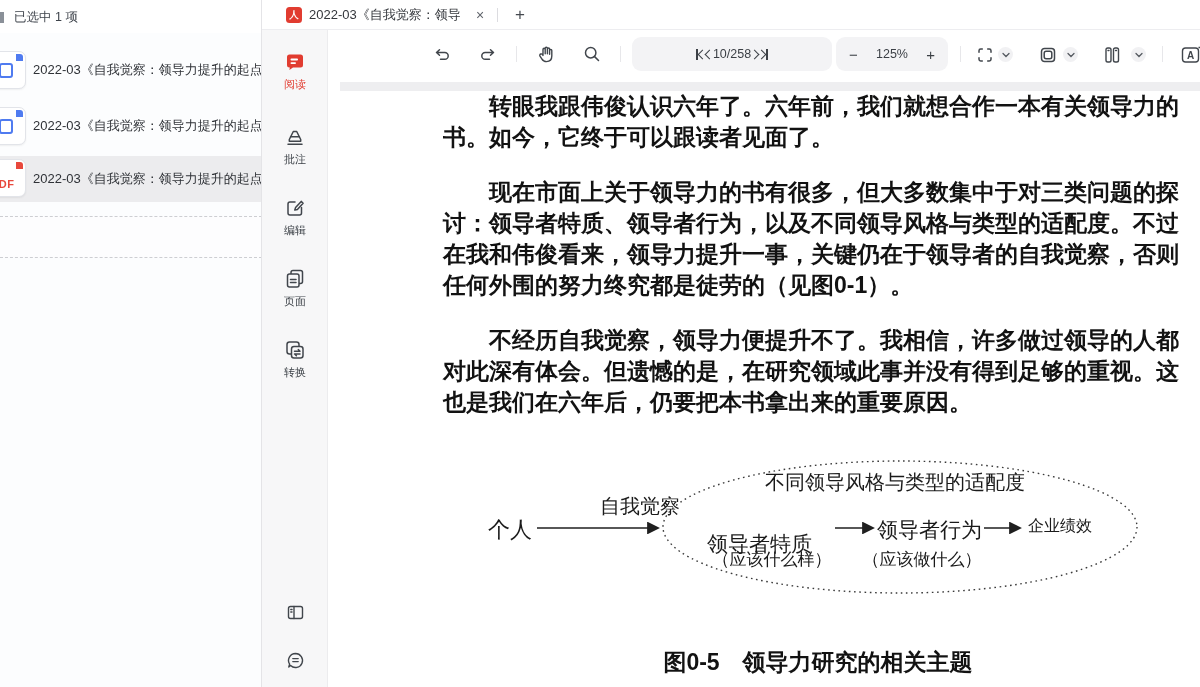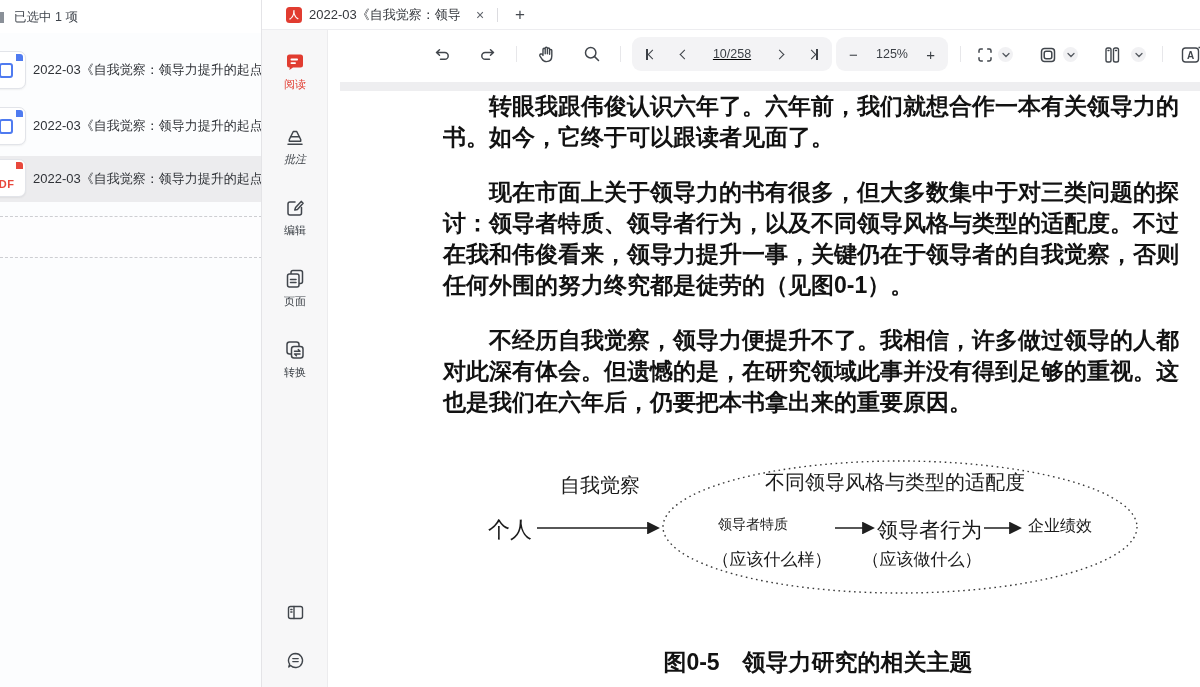--- a/index.html
+++ b/index.html
@@ -51,21 +51,21 @@
   .sb-item.active .sb-label { color:#e13c30; }
   .sb-bottom { position:absolute; left:0; width:66px; text-align:center; }
 
   
   .toolbar { position:absolute; left:328px; top:30px; width:872px; height:48px; background:#fff; overflow:hidden; }
   .tb-btn { position:absolute; top:13px; width:22px; height:22px; display:flex;
     align-items:center; justify-content:center; }
   .tb-sep { position:absolute; top:16px; width:1px; height:16px; background:#e7e7ea; }
   .pill { position:absolute; top:7px; height:34px; background:#f3f3f5; border-radius:9px;
     display:flex; align-items:center; }
-  .nav-pill { left:304px; width:200px; justify-content:space-between; padding:0 14px;text-decoration:underline; }
+  .nav-pill { left:304px; width:200px; justify-content:center; padding:0 14px; }
   .zoom-pill { left:508px; width:112px; justify-content:space-between; padding:0 13px; }
   .page-num { font-size:12.5px; color:#3b3f45; }
   .zoom-txt { font-size:12.5px; color:#3b3f45; }
   .zoom-btn { font-size:15px; color:#3b3f45; line-height:1; }
   .chev { display:inline-block; width:7px; height:7px; border-left:1.6px solid #3c4046;
     border-bottom:1.6px solid #3c4046; transform:rotate(45deg); }
   .chev.r { transform:rotate(225deg); }
   .vbar { display:inline-block; width:1.6px; height:11px; background:#3c4046; }
   .nav-btn { display:flex; align-items:center; gap:1px; height:20px; }
   .dd { position:absolute; top:17px; width:15px; height:15px; border-radius:50%;
@@ -75,23 +75,23 @@
   .viewport { position:absolute; left:328px; top:78px; width:872px; height:609px;
     background:#fff; overflow:hidden; }
   .page-gap { position:absolute; left:12px; top:4px; width:860px; height:9px; background:#eeeef0; }
   .doc-text { position:absolute; left:115px; top:13px; width:736px; color:#121212;
     font-size:23px; line-height:31px; font-weight:600; text-align:justify; }
   .doc-text p { text-indent:2em; margin-bottom:24px; }
   .fig { position:absolute; left:0; top:0; width:872px; height:609px; pointer-events:none; }
   .fig-svg { position:absolute; left:160px; top:368px; }
   .fig-t { position:absolute; font-family:"Liberation Serif","DejaVu Serif",serif; color:#1a1a1a; white-space:nowrap; }
   .f-top   { left:437px; top:391px; width:300px; text-align:left; font-size:20px; }
-  .f-sa    { left:192px; top:394px; width:160px; text-align:center; font-size:20px; }
+  .f-sa    { left:192px; top:415px; width:160px; text-align:right; font-size:20px; }
   .f-person{ left:160px; top:437px; font-size:22px; }
-  .f-trait { left:379px; top:438px; font-size:14px;margin-left:11px; }
+  .f-trait { left:379px; top:452px; font-size:21px; }
   .f-behav { left:549px; top:438px; font-size:21px; }
   .f-out   { left:700px; top:438px; font-size:16px; }
   .f-note1 { left:344px; top:470px; width:200px; text-align:center; font-size:17px; }
   .f-note2 { left:494px; top:470px; width:200px; text-align:center; font-size:17px; }
   .f-cap   { left:290px; top:569px; width:400px; text-align:center; font-size:23px; font-weight:600;
     font-family:"Liberation Sans","DejaVu Sans",sans-serif; color:#121212; }
 </style>
 </head>
 <body>
 
@@ -144,21 +144,21 @@
 
     <div class="sb-item active" style="top:20px;">
       <svg width="24" height="24" viewBox="0 0 24 24">
         <path fill="#e13c30" d="M4 7a2.5 2.5 0 0 1 2.5-2.5h11A2.5 2.5 0 0 1 20 7v8a2.5 2.5 0 0 1-2.5 2.5H10l-3.6 2.4.4-2.4H6.5A2.5 2.5 0 0 1 4 15z"></path>
         <rect x="7.5" y="8.6" width="7.5" height="1.8" rx="0.9" fill="#fff"></rect>
         <rect x="7.5" y="12.2" width="5.5" height="1.8" rx="0.9" fill="#fff"></rect>
       </svg>
       <span class="sb-label">阅读</span>
     </div>
 
-    <div class="sb-item" style="top:95px;font-style:italic;">
+    <div class="sb-item" style="top:95px;">
       <svg width="24" height="24" viewBox="0 0 24 24" fill="none" stroke="#41464c" stroke-width="1.5" stroke-linejoin="round" stroke-linecap="round">
         <path d="M6.3 14.5 10.3 6.5 h3.4 L17.7 14.5 v1.7 H6.3 z"></path>
         <path d="M7.6 11.8 H16.4"></path>
         <path d="M5 19.3 H19"></path>
       </svg>
       <span class="sb-label">批注</span>
     </div>
 
     <div class="sb-item" style="top:166px;">
       <svg width="24" height="24" viewBox="0 0 24 24" fill="none" stroke="#41464c" stroke-width="1.5" stroke-linejoin="round" stroke-linecap="round">

